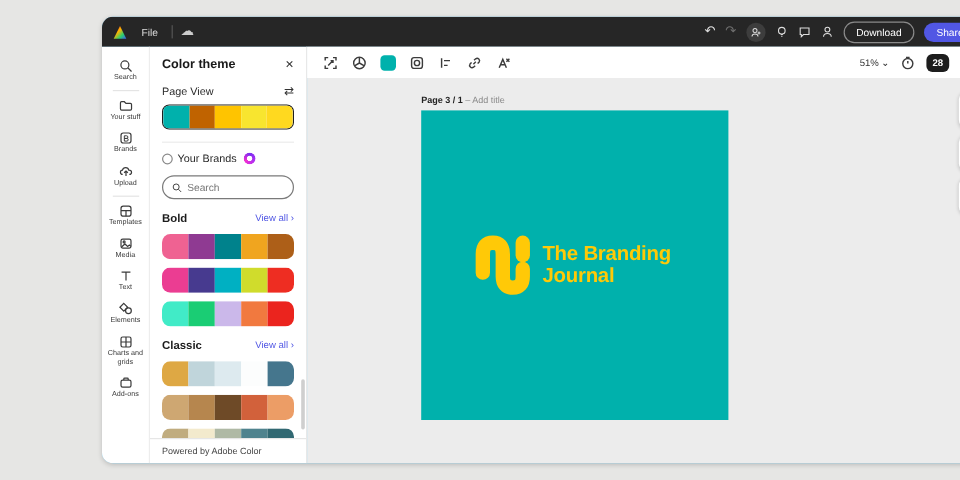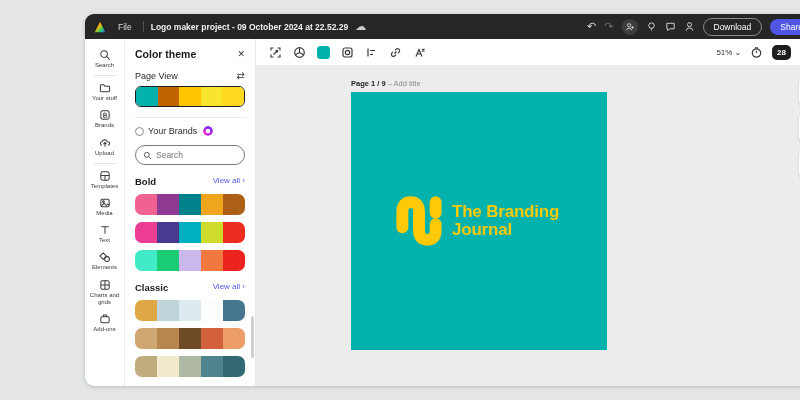--- a/index.html
+++ b/index.html
@@ -125,21 +125,20 @@
         <stop offset="0" stop-color="#ff2c2c"></stop>
             <stop offset=".4" stop-color="#ffb400"></stop>
         <stop offset=".7" stop-color="#2bd06c"></stop>
             <stop offset="1" stop-color="#3a5bff"></stop>
       </linearGradient>
         </defs>
       <path d="M12 3 L21 21 L3 21 Z" fill="url(#axg)"></path>
     </svg>
     <div class="file-btn">File</div>
     <div class="tb-divider"></div>
-    <div class="doc-title">Logo maker project - 09 October 2024 at 22.52.29</div>
     <div class="cloud">☁</div>
 
     <div class="tb-right">
       <div class="tb-ic">↶</div>
       <div class="tb-ic dim">↷</div>
       <div class="circle-ic">
         <svg width="10" height="10" viewBox="0 0 12 12">
           <circle cx="5" cy="4" r="2" stroke="#ddd" fill="none"></circle>
           <path d="M2 10 Q2 7.5 5 7.5 Q8 7.5 8 10" stroke="#ddd" fill="none"></path>
           <path d="M9 5 v3 M7.5 6.5 h3" stroke="#ddd"></path>
@@ -318,20 +317,21 @@
         </div>
       <div class="pal-row">
           <div class="sw" style="background: rgb(192, 172, 127);"></div>
           <div class="sw" style="background: rgb(243, 234, 205);"></div>
           <div class="sw" style="background: rgb(175, 185, 165);"></div>
           <div class="sw" style="background: rgb(79, 131, 142);"></div>
           <div class="sw" style="background: rgb(49, 104, 114);"></div>
         </div>
 
       <div class="panel-scroll"></div>
+      <div class="panel-foot">Powered by Adobe Color</div>
     </div>
 
     <div class="canvas-col">
       <div class="canvas-toolbar">
         <svg width="13" height="13" viewBox="0 0 13 13">
           <path d="M2 4.5 V2 H4.5 M8.5 2 H11 V4.5 M11 8.5 V11 H8.5 M4.5 11 H2 V8.5 M4.5 8.5 L8.5 4.5 M6.5 4.5 H8.5 V6.5"></path>
         </svg>
         <svg width="13" height="13" viewBox="0 0 13 13">
           <circle cx="6.5" cy="6.5" r="4.8"></circle>
             <path d="M6.5 1.7 V6.5 L10.6 8.8 M6.5 6.5 L2.4 8.8"></path>
@@ -368,21 +368,21 @@
           </span>
           <svg width="13" height="13" viewBox="0 0 13 13" stroke="#3c3c3c" fill="none" stroke-width="1.2">
             <circle cx="6.5" cy="6.5" r="4.8"></circle>
               <path d="M6.5 4.5 V8.5 M4.5 6.5 H8.5"></path>
           </svg>
         </div>
       </div>
 
       <div class="canvas-body">
         <div class="page-label">
-          <b>Page 1 / 9</b> <span class="hint">– Add title</span>
+          <b>Page 3 / 1</b> <span class="hint">– Add title</span>
         </div>
 
         <div class="artboard" style="background: rgb(0, 177, 172);">
           <div class="logo">
             <span style="display: flex; color: rgb(255, 201, 7);">
               <svg width="52" height="52" viewBox="0 0 100 100" fill="none" stroke="currentColor" stroke-width="23" stroke-linecap="round">
                 <path d="M18 62 L18 32 Q18 14 34 14 Q50 14 50 32 L50 68 Q50 86 66 86 Q82 86 82 68 L82 56"></path>
                 <path d="M82 14 L82 34"></path>
               </svg>
             </span>

